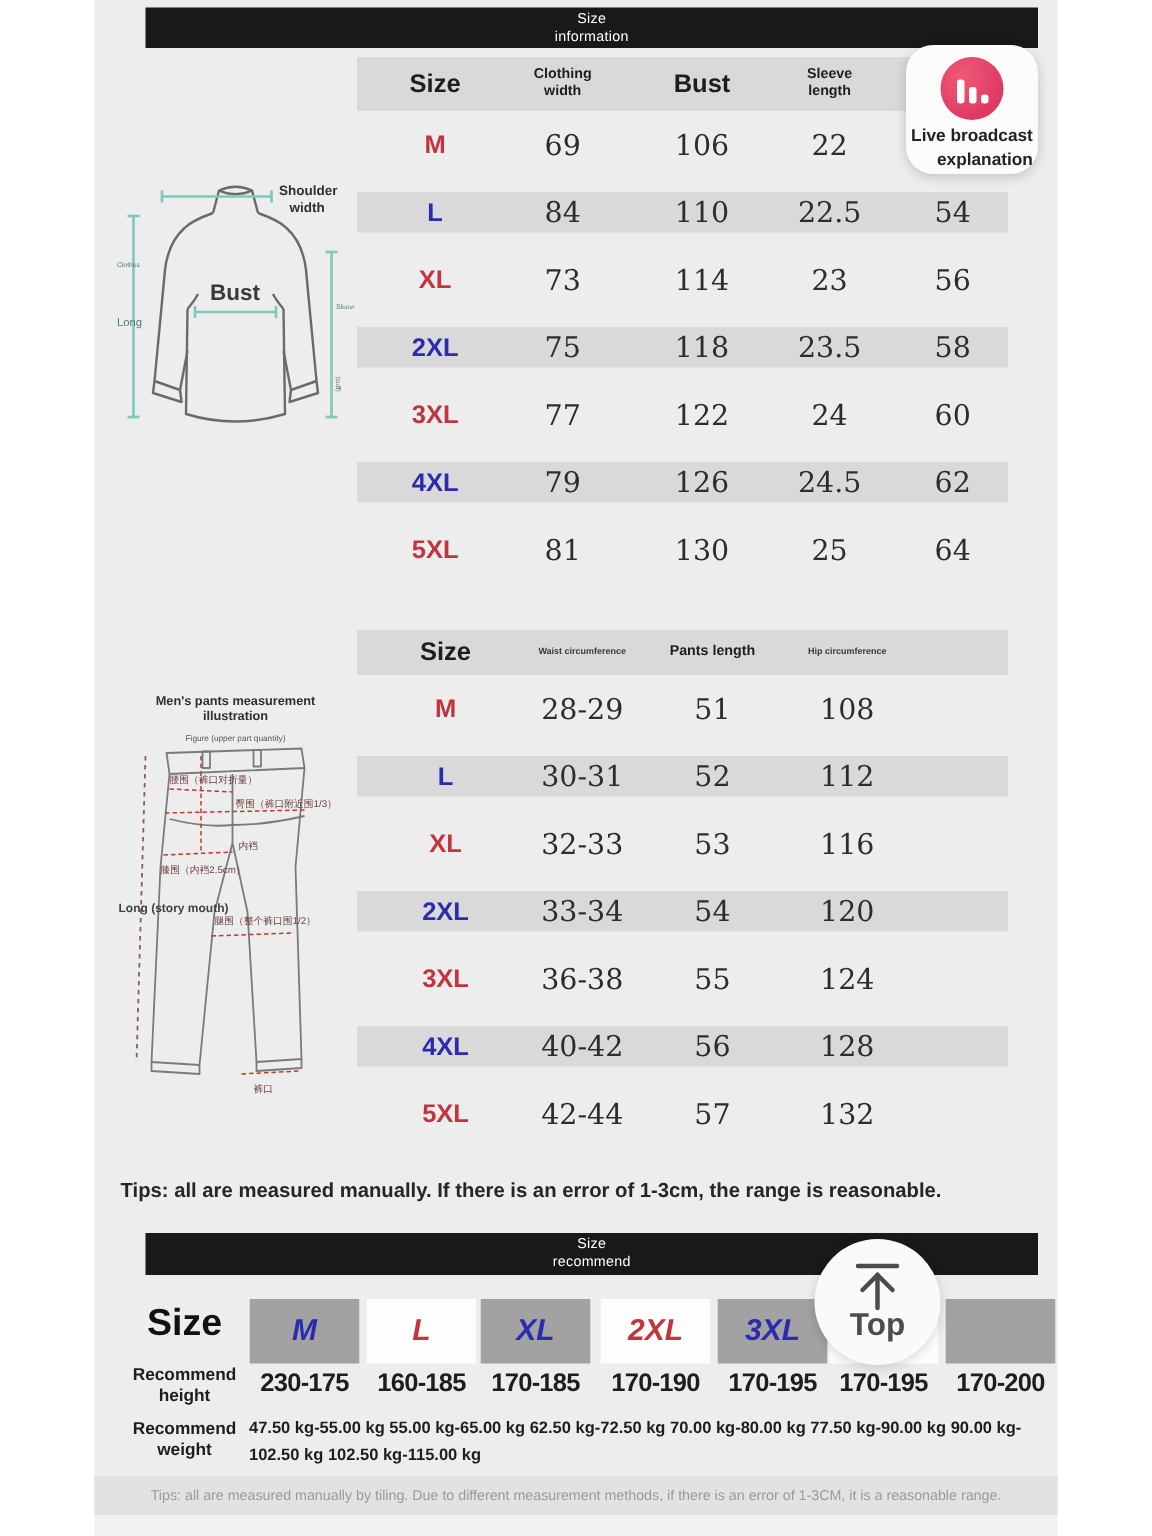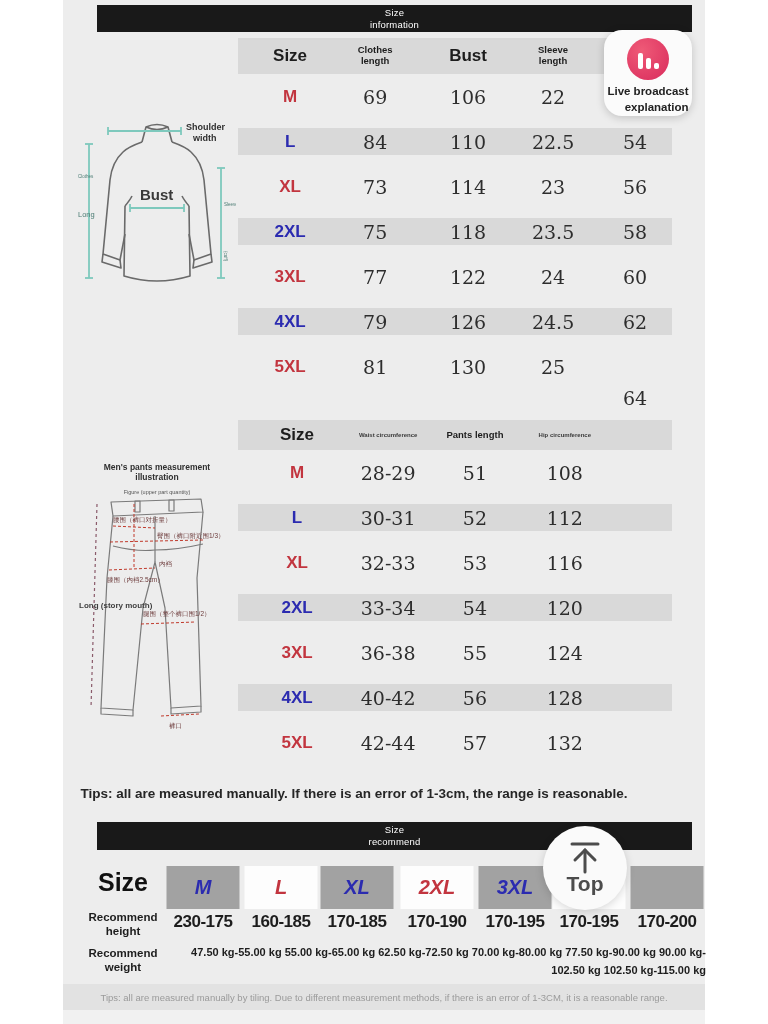--- a/index.html
+++ b/index.html
@@ -73,21 +73,21 @@
     position:absolute;left:12px;width:96px;text-align:center;
     font-size:11.5px;font-weight:bold;color:#1d1d1d;line-height:1.25;
   }
   #rec-height-label{top:910px;}
   #rec-weight-label{top:946px;}
   .height-val{
     position:absolute;top:912px;transform:translateX(-50%);
     font-size:17px;font-weight:bold;color:#1d1d1d;letter-spacing:-.5px;white-space:nowrap;
   }
   #rec-weights{
-    position:absolute;left:103px;top:944px;width:540px;text-align:right;
+    position:absolute;left:103px;top:944px;width:540px;text-align:left;
     font-size:11px;font-weight:bold;color:#1d1d1d;line-height:1.6;
   }
   
   #live-button{
     position:absolute;left:604px;top:30px;width:88px;height:86px;z-index:20;
     background:#fbfbfb;border-radius:18px;box-shadow:0 2px 8px rgba(0,0,0,.18);
     display:flex;flex-direction:column;align-items:center;cursor:pointer;
   }
   #live-circle{
     margin-top:8px;width:42px;height:42px;border-radius:50%;
@@ -146,21 +146,21 @@
     <text x="62" y="84" font-size="15" font-weight="bold" fill="#3a3a3a"><tspan id="jd-bust">Bust</tspan></text>
     <text x="0" y="101" font-size="7.5" fill="#4c7c74"><tspan id="jd-long">Long</tspan></text>
     <text x="0" y="62" font-size="4.5" fill="#4c7c74"><tspan id="jd-clothes">Clothes</tspan></text>
     <text x="146" y="90" font-size="4.5" fill="#4c7c74"><tspan id="jd-sleeve">Sleeve</tspan></text>
     <text x="146" y="135" font-size="4.5" fill="#4c7c74" transform="rotate(90 146 135)"><tspan id="jd-cuff">(cuff)</tspan></text>
   </svg>
 
   <div id="table1" class="mtable">
     <div class="thead">
       <span class="tcell h-big" style="left:12%">Size</span>
-      <span class="tcell h-small" style="left:31.6%">Clothes length</span>
+      <span class="tcell h-small" style="left:31.6%">Clothing width</span>
       <span class="tcell h-big" style="left:53%">Bust</span>
       <span class="tcell h-small" style="left:72.6%">Sleeve length</span>
       <span class="tcell h-small" style="left:91.5%"></span>
     </div>
     <div id="top-rows">
         <div class="t-row">
           <span class="tcell size-label red" style="left: 12%;">M</span>
           <span class="tcell num" style="left: 31.6%;">69</span>
           <span class="tcell num" style="left: 53%;">106</span>
           <span class="tcell num" style="left: 72.6%;">22</span>
@@ -198,21 +198,21 @@
           <span class="tcell num" style="left: 31.6%;">79</span>
           <span class="tcell num" style="left: 53%;">126</span>
           <span class="tcell num" style="left: 72.6%;">24.5</span>
           <span class="tcell num" style="left: 91.5%;">62</span>
         </div>
         <div class="t-row">
           <span class="tcell size-label red" style="left: 12%;">5XL</span>
           <span class="tcell num" style="left: 31.6%;">81</span>
           <span class="tcell num" style="left: 53%;">130</span>
           <span class="tcell num" style="left: 72.6%;">25</span>
-          <span class="tcell num" style="left: 91.5%; margin-top: 31px;">64</span>
+          <span class="tcell num" style="left: 91.5%;">64</span>
         </div>
       </div>
   </div>
 
   <svg id="pants-diagram" width="160" height="282" viewBox="0 0 160 282">
     <text x="80" y="12" font-size="8.5" font-weight="bold" fill="#2f2f2f" text-anchor="middle"><tspan id="pd-title1">Men's pants measurement</tspan></text>
     <text x="80" y="22" font-size="8.5" font-weight="bold" fill="#2f2f2f" text-anchor="middle"><tspan id="pd-title2">illustration</tspan></text>
     <text x="80" y="36" font-size="5.5" fill="#555" text-anchor="middle"><tspan id="pd-sub">Figure (upper part quantity)</tspan></text>
 
     <g fill="none" stroke="#7a7a7a" stroke-width="1.2" stroke-linejoin="round">

